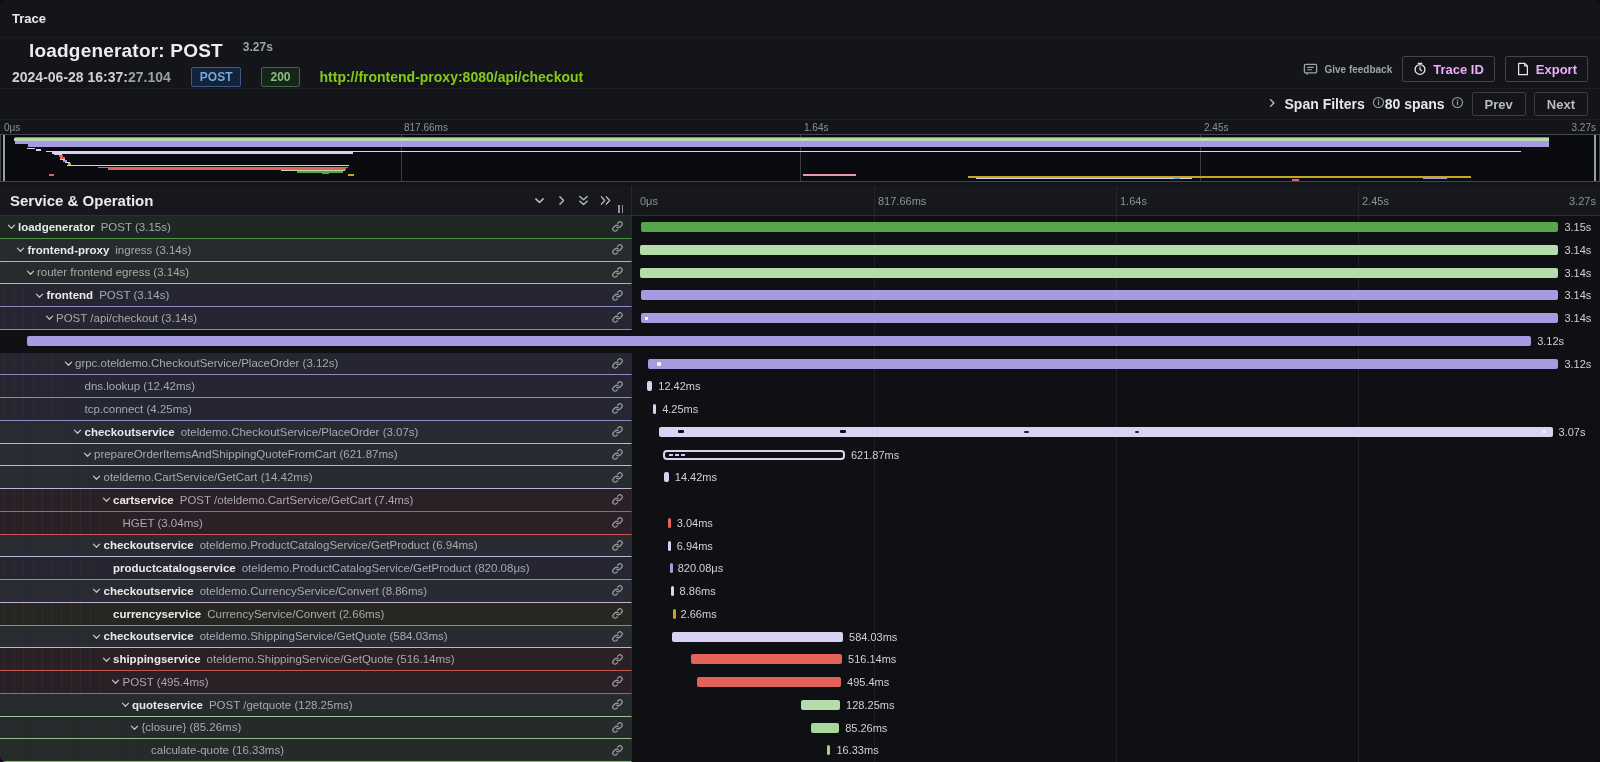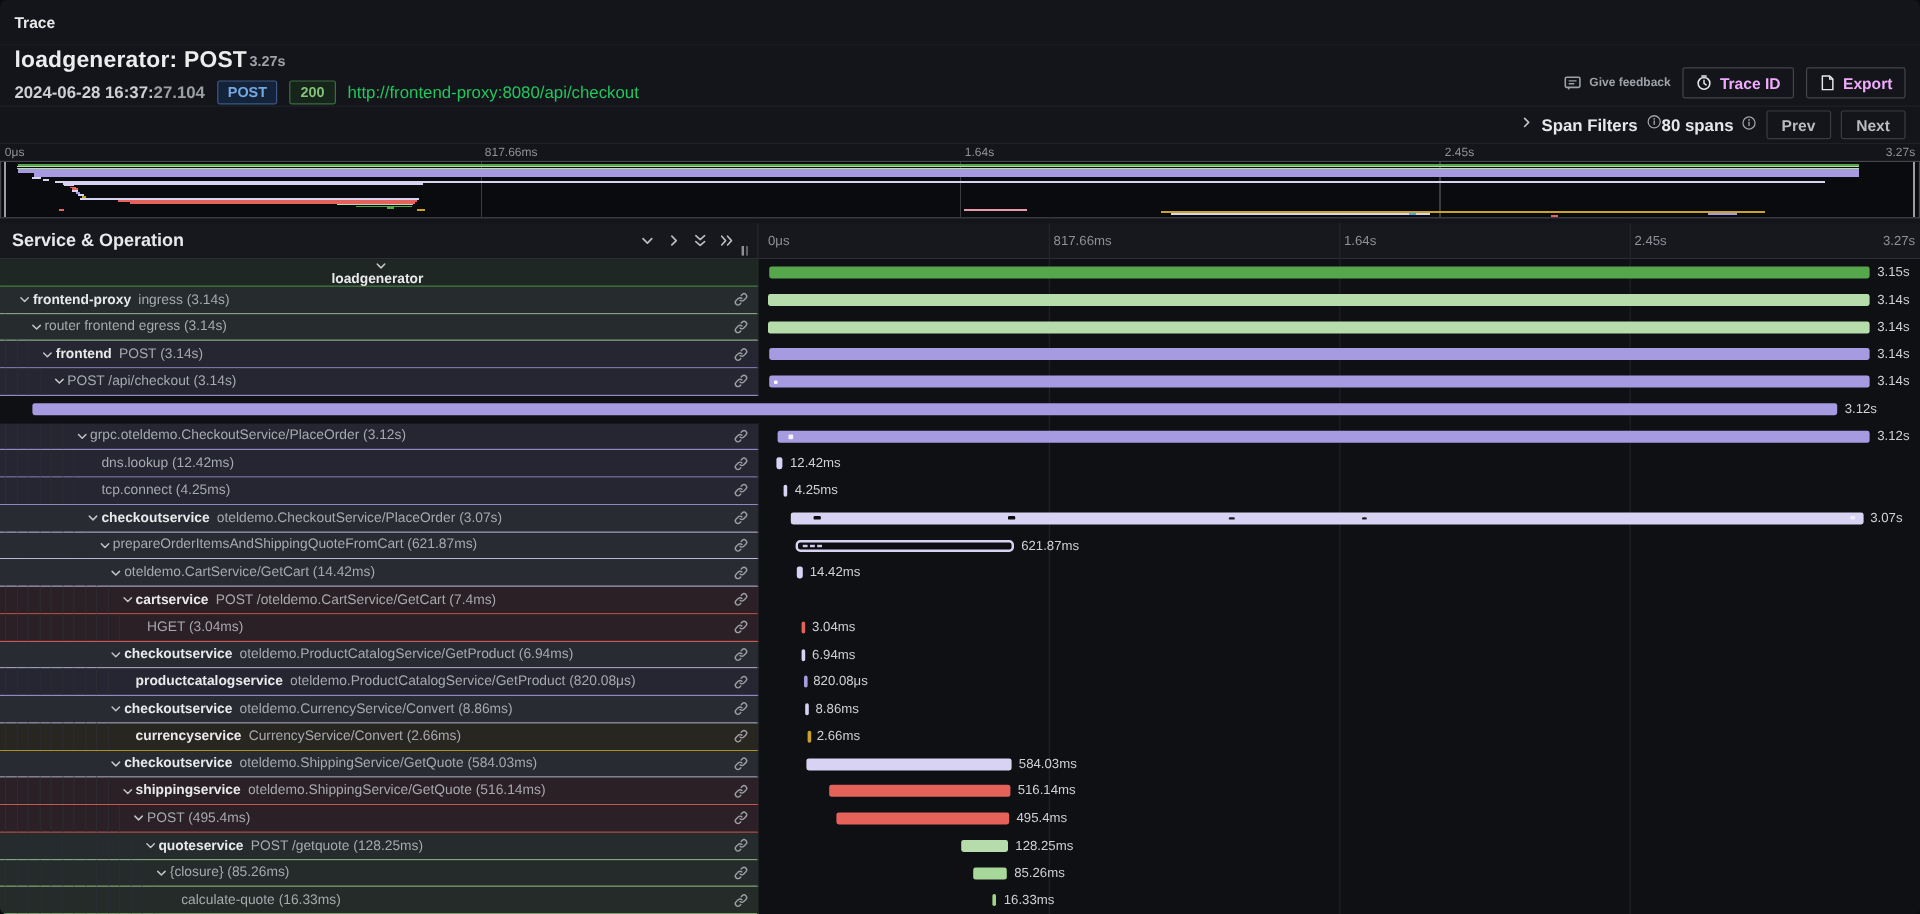--- a/index.html
+++ b/index.html
@@ -5,30 +5,30 @@
   * { margin:0; padding:0; box-sizing:border-box; }
   html,body { background:#0b0c0f; }
   body { font-family:"Liberation Sans", sans-serif; }
   #app { width:1600px; height:762px; background:#13151a; color:#d5d6d8; overflow:hidden; position:relative; border-radius:6px; }
 
   
   .topbar { height:38px; display:flex; align-items:center; padding:0 12px; border-bottom:1px solid #1b1d22; }
   .topbar .crumb { font-size:13px; font-weight:700; color:#e8e9ea; }
 
   .titlebar { height:51px; padding:2px 12px 0 12px; display:flex; justify-content:space-between; border-bottom:1px solid #1f2126; }
-  .title-left .trow { display:flex; align-items:center; gap:2px; }
+  .title-left .trow { display:flex; align-items:flex-start; gap:20px;margin-left:17px; }
   .trace-title { font-size:19px; font-weight:700; color:#eceded; letter-spacing:.2px; }
   .trace-dur { font-size:12px; color:#9fa2a7; font-weight:600; }
-  .meta-row { display:flex; align-items:center; gap:10px; margin-top:5px; }
+  .meta-row { display:flex; align-items:center; gap:20px; margin-top:5px; }
   .dt { font-size:14px; font-weight:700; color:#cfd0d3; }
   .dt .frac { color:#9b9ea3; }
   .badge { font-size:12px; font-weight:700; padding:2px 8px; border-radius:2px; border:1px solid; }
   .badge.method { color:#74a9e0; border-color:#3c5a85; background:#14233a; }
   .badge.status { color:#86c27c; border-color:#3f6b42; background:#16251a; }
-  .url { font-size:14px; font-weight:400; color:#22c55e; }
+  .url { font-size:14px; font-weight:700; color:#84cc16; }
   .title-right { display:flex; align-items:center; gap:10px; padding-top:10px; }
   .ghost { display:flex; align-items:center; gap:6px; color:#9fa2a7; font-size:10px; font-weight:600; cursor:pointer; }
   .btn { display:flex; align-items:center; gap:6px; color:#f0abfc; font-size:13px; font-weight:700; border:1px solid #43454b; border-radius:2px; padding:4px 10px; background:transparent; cursor:pointer; height:26px; }
   .btn svg, .ghost svg { display:block; }
 
   .filtersbar { height:31px; display:flex; align-items:center; justify-content:flex-end; padding:0 12px; border-bottom:1px solid #1f2126; }
   .filters-left { display:flex; align-items:center; gap:7px; color:#e6e7e9; }
   .filters-left .lbl { font-size:14px; font-weight:700; }
   .filters-right { display:flex; align-items:center; gap:8px; }
   .spans-count { font-size:14px; font-weight:700; color:#e6e7e9; display:flex; align-items:center; gap:6px; }
@@ -238,21 +238,21 @@
         <div style="position: absolute; top: 0px; bottom: 0px; width: 1px; background: rgb(36, 38, 44); left: 50%;"></div>
         <div style="position: absolute; top: 0px; bottom: 0px; width: 1px; background: rgb(36, 38, 44); left: 75%;"></div>
       </div>
   </div>
 
   <div class="rows" id="rows">
       <div class="vline" style="left: 874px;"></div>
       <div class="vline" style="left: 1116px;"></div>
       <div class="vline" style="left: 1358px;"></div>
       <div class="row">
-        <div class="cell-l" style="background: rgb(30, 39, 36); border-bottom: 1px solid rgb(77, 145, 69); flex-direction: column;">
+        <div class="cell-l" style="background: rgb(30, 39, 36); border-bottom: 1px solid rgb(77, 145, 69);">
           <span class="chv">
             <svg width="11" height="11" viewBox="0 0 16 16">
               <path d="M3.5 6l4.5 4.5L12.5 6" fill="none" stroke="#c2c4c7" stroke-width="1.8" stroke-linecap="round" stroke-linejoin="round"></path>
             </svg>
           </span>
           <span class="svc">loadgenerator</span>
           <span class="op">POST (3.15s)</span>
           <span class="rlink">
             <svg width="13" height="13" viewBox="0 0 24 24">
               <path d="M10.6 13.4a4 4 0 0 0 5.7 0l3.2-3.2a4 4 0 1 0-5.7-5.7l-1.5 1.5" fill="none" stroke="#9a9da2" stroke-width="2.2" stroke-linecap="round"></path>

